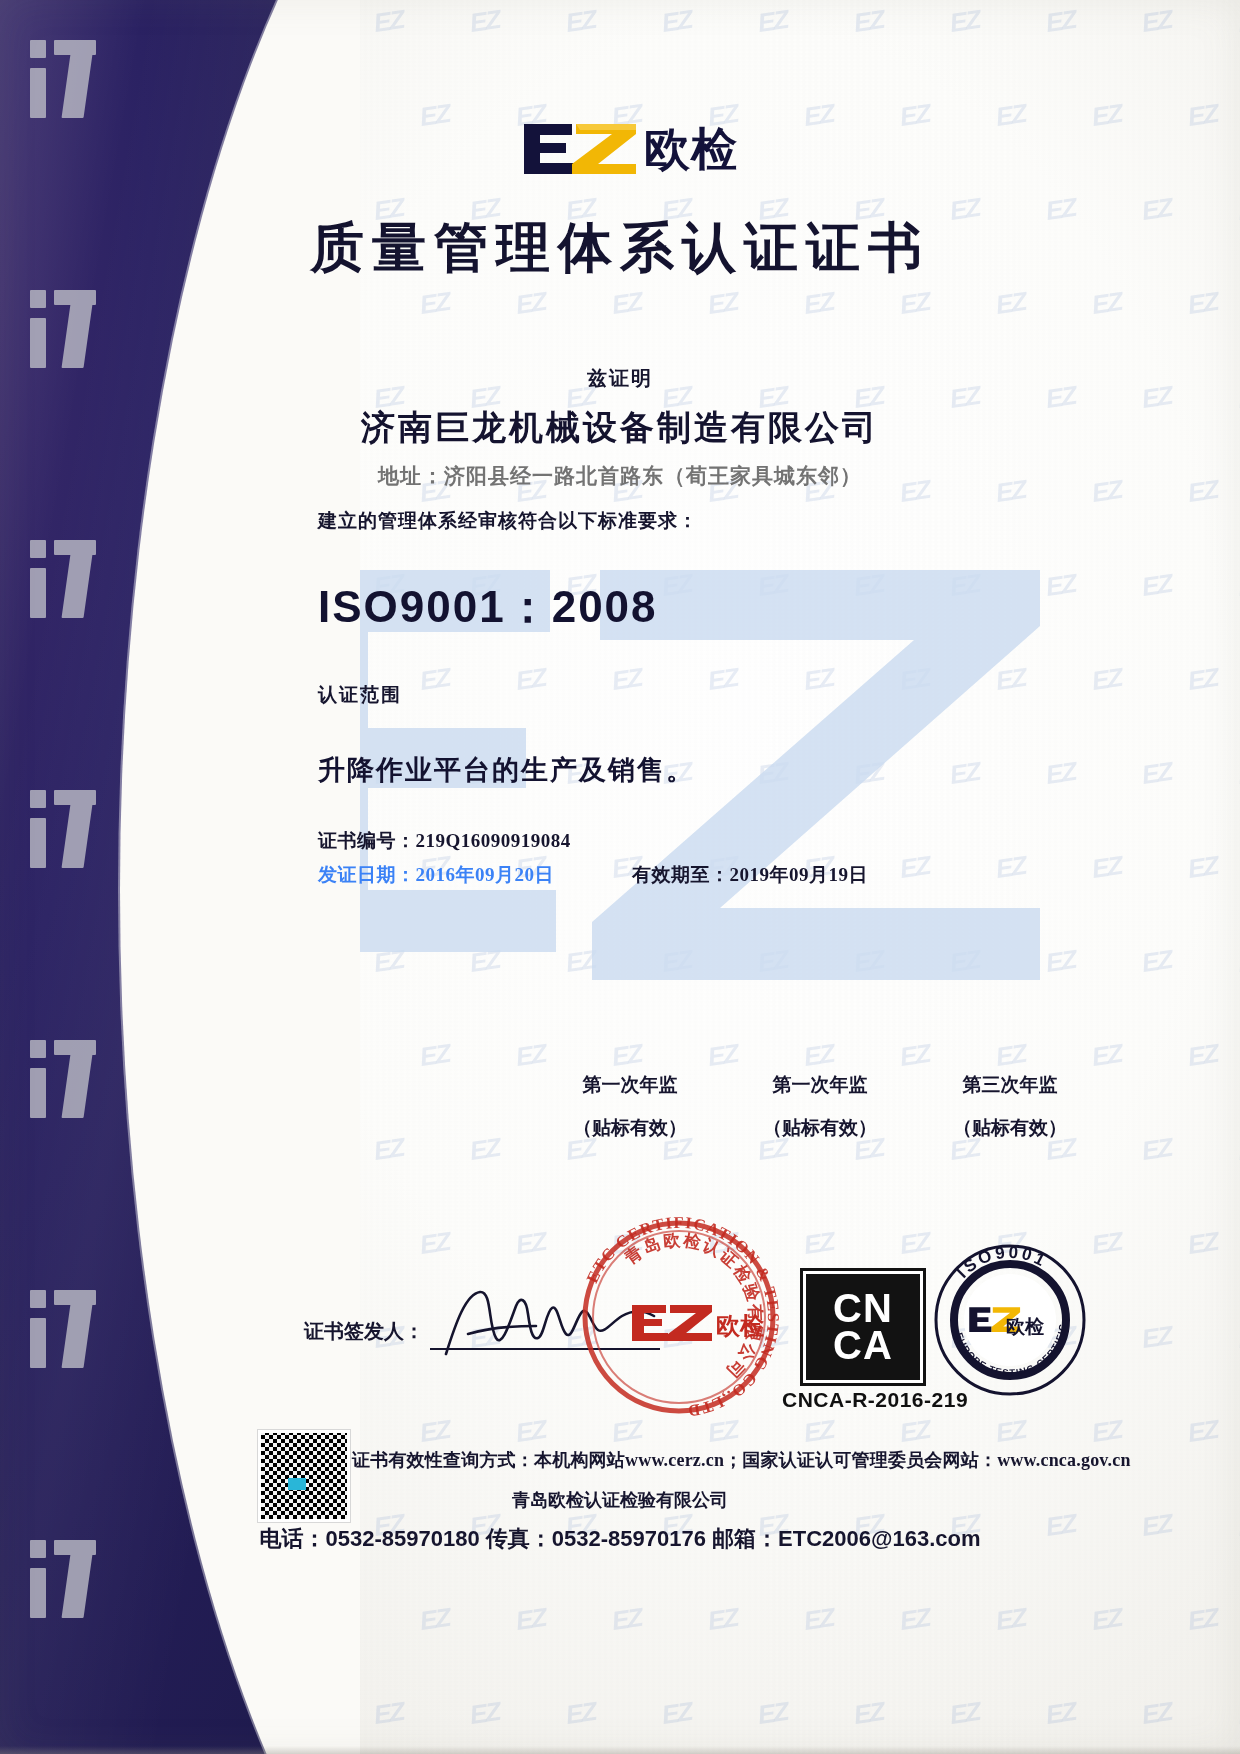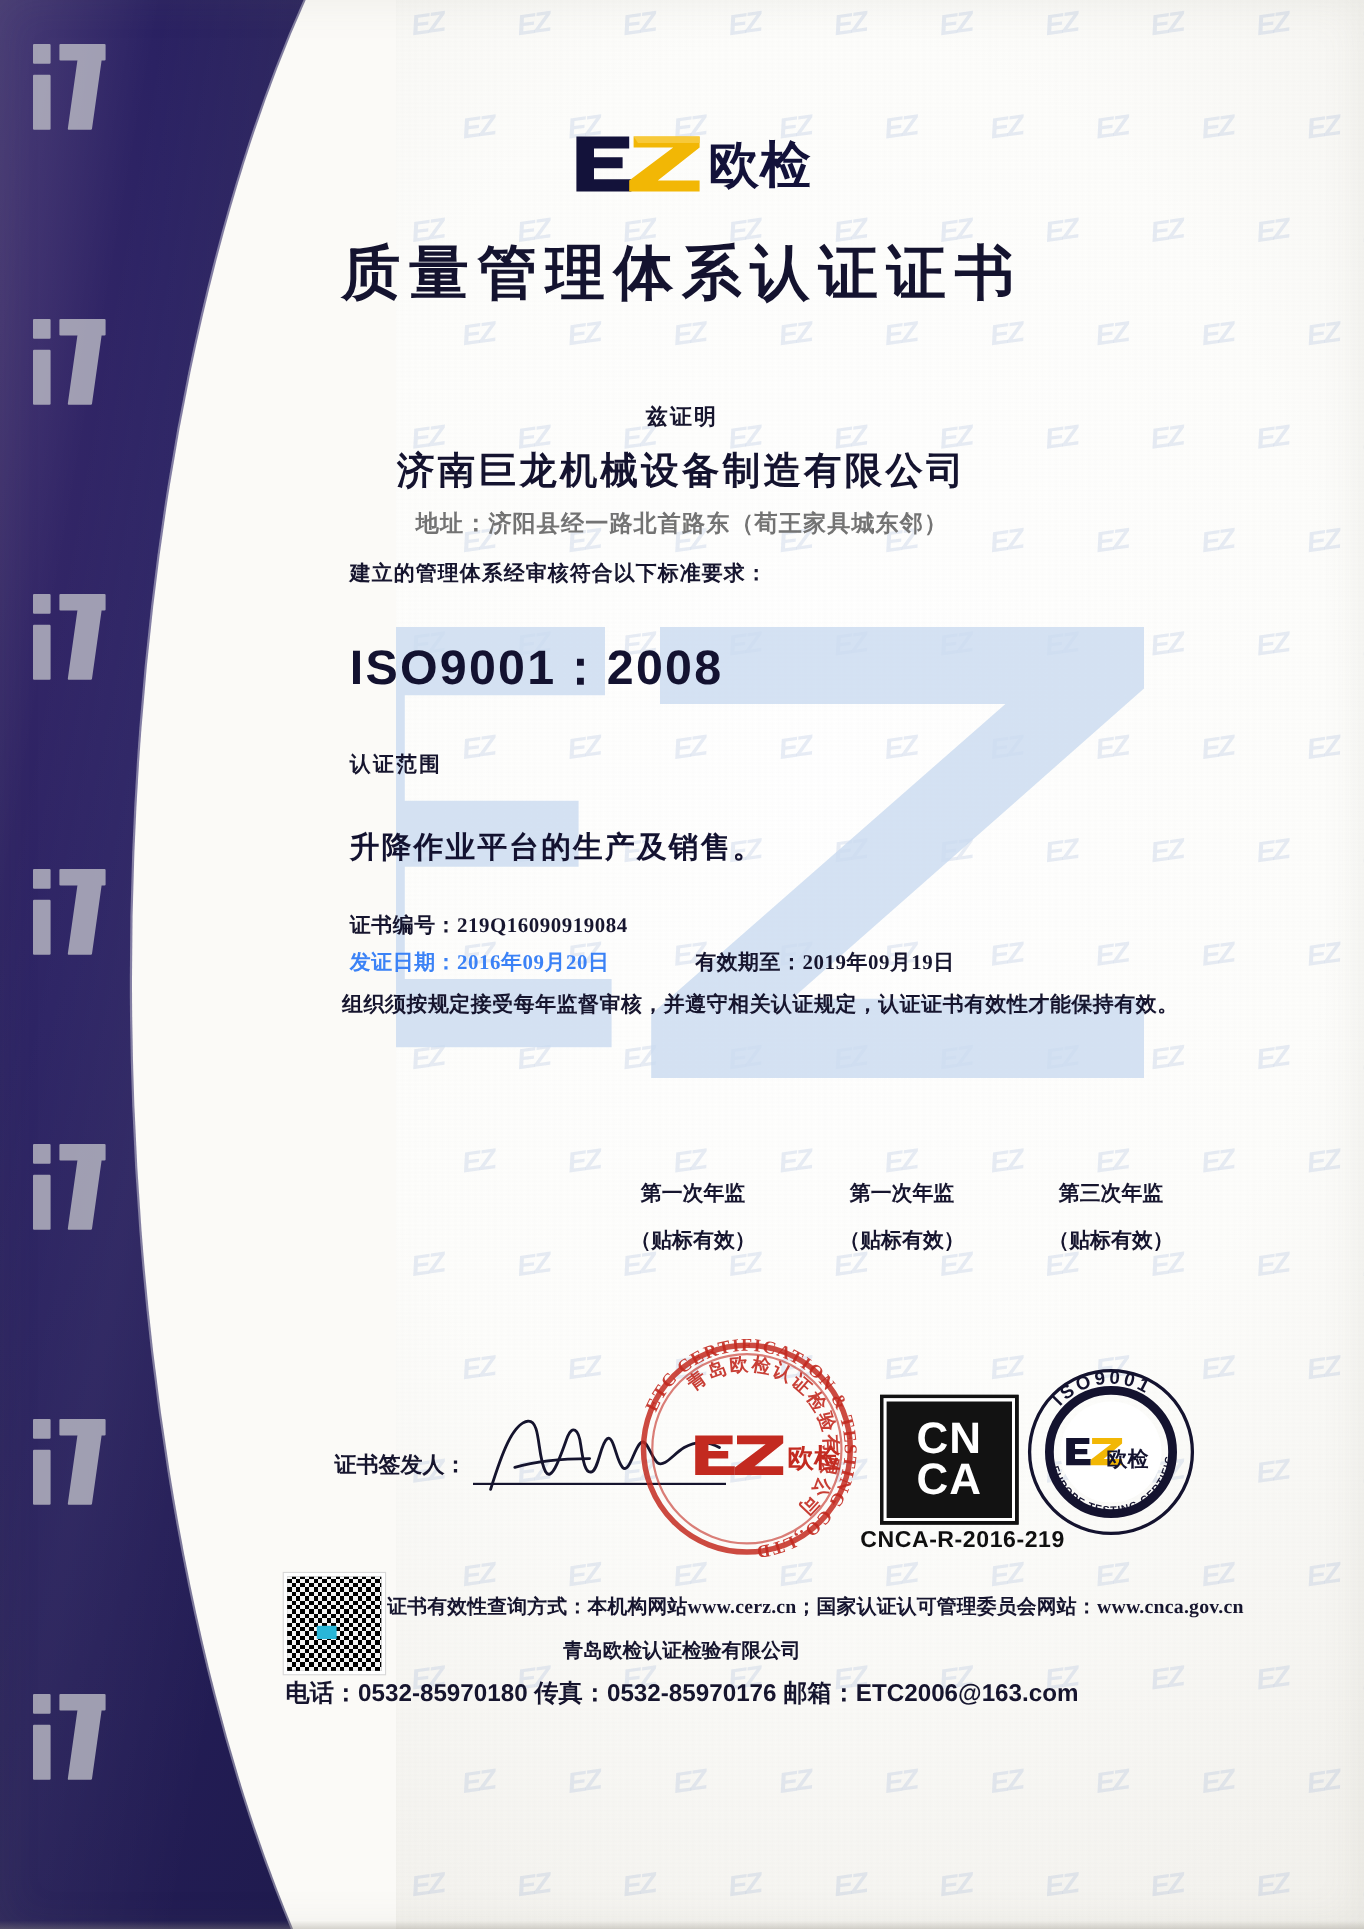--- a/index.html
+++ b/index.html
@@ -803,21 +803,20 @@
     <div class="address">地址：济阳县经一路北首路东（荀王家具城东邻）</div>
     <div class="standard-intro">建立的管理体系经审核符合以下标准要求：</div>
     <div class="standard">ISO9001：2008</div>
 
     <div class="scope-label">认证范围</div>
     <div class="scope-text">升降作业平台的生产及销售。</div>
 
     <div class="cert-no">证书编号：219Q16090919084</div>
     <div class="issue-date">发证日期：2016年09月20日</div>
     <div class="expiry-date">有效期至：2019年09月19日</div>
-    <div class="note-maintain">组织须按规定接受每年监督审核，并遵守相关认证规定，认证证书有效性才能保持有效。</div>
 
     <div class="surv">
       <div class="surv-col">第一次年监</div>
       <div class="surv-col">第一次年监</div>
       <div class="surv-col">第三次年监</div>
     </div>
     <div class="surv-sub">
       <div class="surv-col">（贴标有效）</div>
       <div class="surv-col">（贴标有效）</div>
       <div class="surv-col">（贴标有效）</div>

